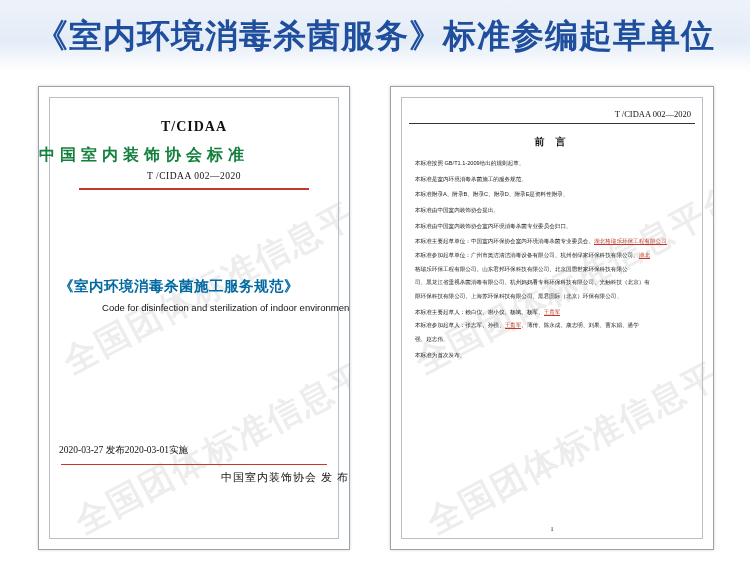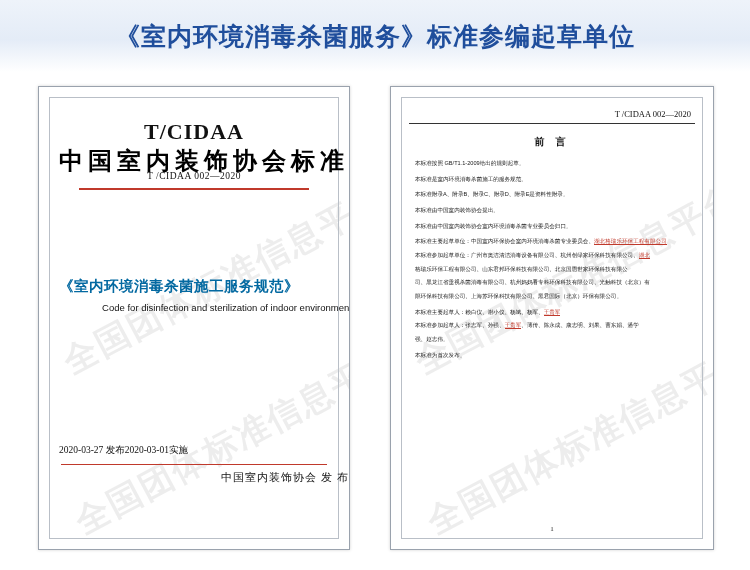--- a/index.html
+++ b/index.html
@@ -26,21 +26,21 @@
     left: 0;
     top: 0;
     width: 750px;
     height: 72px;
     background: linear-gradient(to bottom, #eef3fa 0%, #e4ecf7 55%, #ffffff 100%);
     display: flex;
     align-items: center;
     justify-content: center;
   }
   .banner-title {
-    font-size: 25px;
+    font-size: 33px;
     font-weight: bold;
     color: #1f4e9c;
     letter-spacing: 1px;
     white-space: nowrap;
     font-family: Liberation Sans, sans-serif;
   }
 
   
   .sheet {
     position: absolute;
@@ -97,34 +97,34 @@
     position: absolute;
     left: 0; top: 0; right: 0; bottom: 0;
     padding: 0;
   }
   .cover-std-code {
     position: absolute;
     top: 32px;
     width: 100%;
     text-align: center;
     font-family: "Liberation Serif", serif;
-    font-size: 22px;
+    font-size: 14px;
     font-weight: bold;
     letter-spacing: 1px;
     color: #111;
   }
   .cover-assoc {
     position: absolute;
     top: 58px;
     width: 100%;
-    text-align: right;
-    font-size: 24px;
+    text-align: left;
+    font-size: 16px;
     font-weight: bold;
     letter-spacing: 5px;
-    color: #000000;
+    color: #15803d;
   }
   .cover-number {
     position: absolute;
     top: 84px;
     width: 100%;
     text-align: center;
     font-family: "Liberation Serif", serif;
     font-size: 9.5px;
     letter-spacing: 0.5px;
     color: #111;

